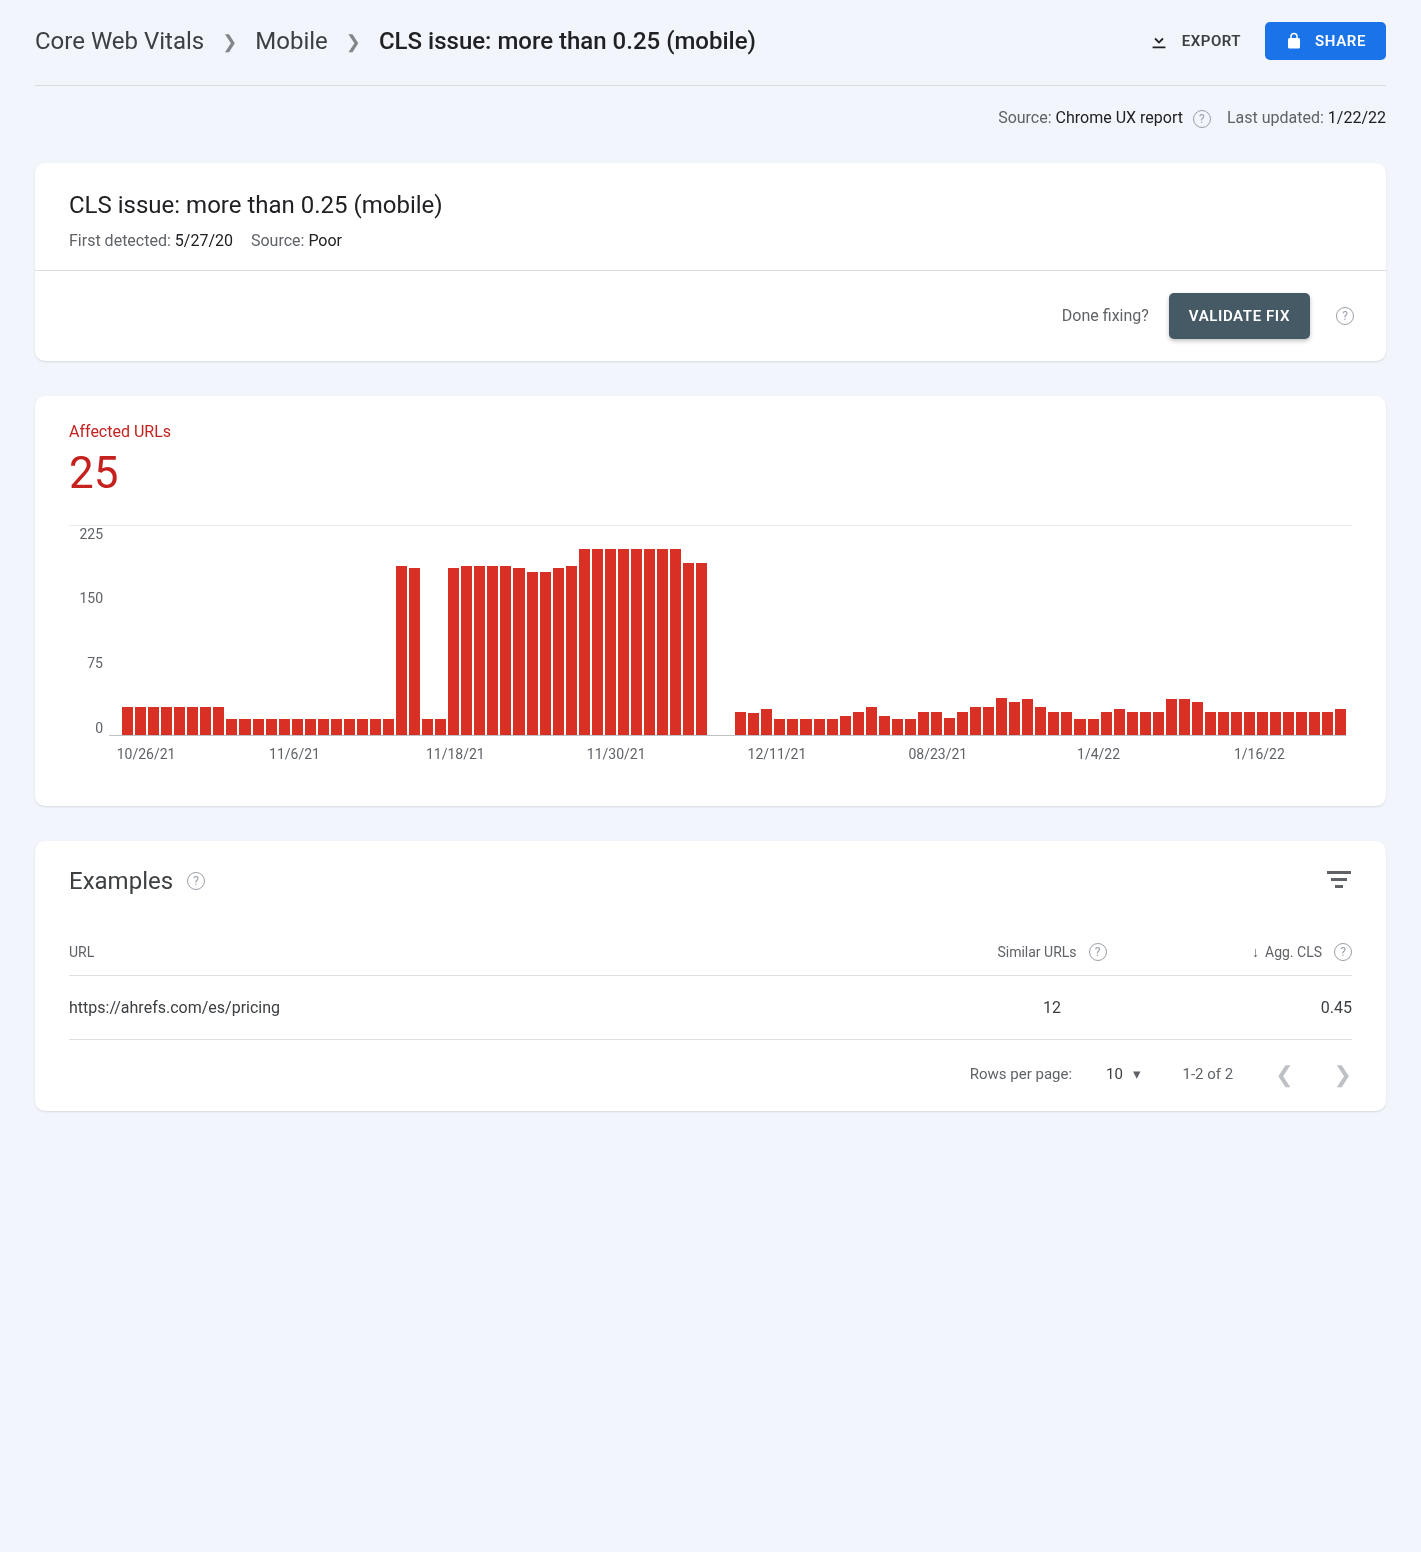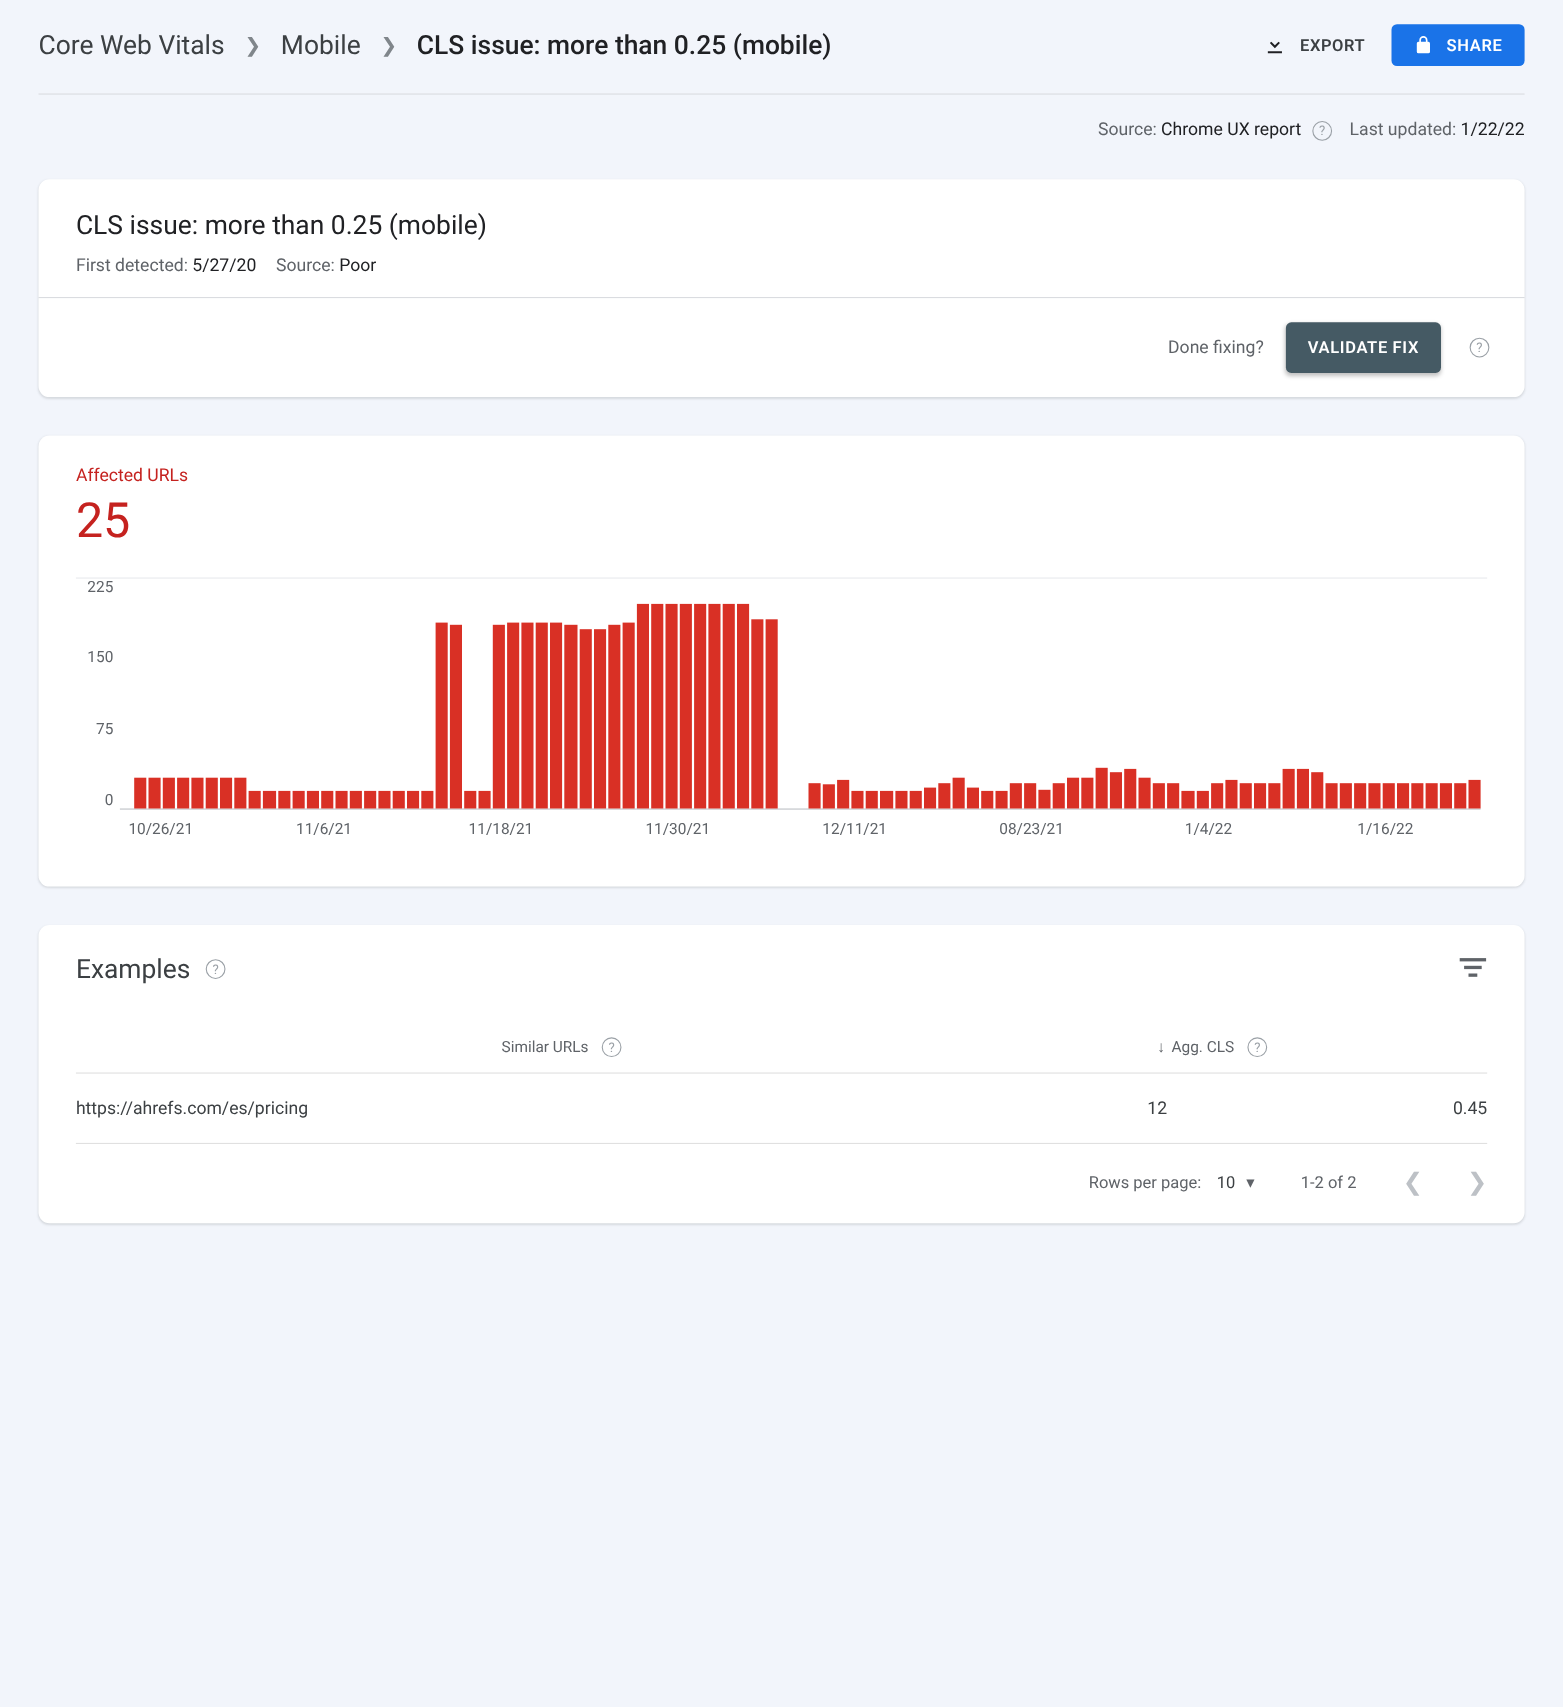--- a/index.html
+++ b/index.html
@@ -199,21 +199,21 @@
 .td-right { text-align: right; }
 .pager {
   display: flex;
   justify-content: flex-end;
   align-items: center;
   gap: 42px;
   padding: 22px 0 6px;
   color: #5f6368;
   font-size: 15px;
 }
-.rpp { display: flex; align-items: center; gap: 14px; }
+.rpp { display: flex; align-items: center; gap: 34px; }
 .rpp-sel { display: flex; align-items: center; gap: 10px; color: #3c4043; }
 .pager-arrows { display: flex; gap: 40px; color: #bdc1c6; }
 .pager-arrows span { cursor: pointer; font-size: 22px; }
 </style>
 </head>
 <body>
 
 <div class="header">
   <div class="breadcrumb">
     <span>Core Web Vitals</span>
@@ -395,20 +395,21 @@
       <span>Examples</span>
       <span class="help-icon">?</span>
     </div>
     <div class="filter-icon">
       <span></span>
         <span></span>
         <span></span>
     </div>
   </div>
   <div class="table-head">
+    <div>URL</div>
     <div class="th-center">
       <span>Similar URLs</span>
       <span class="help-icon">?</span>
     </div>
     <div class="th-right">
       <span>↓</span>
       <span>Agg. CLS</span>
       <span class="help-icon">?</span>
     </div>
   </div>

